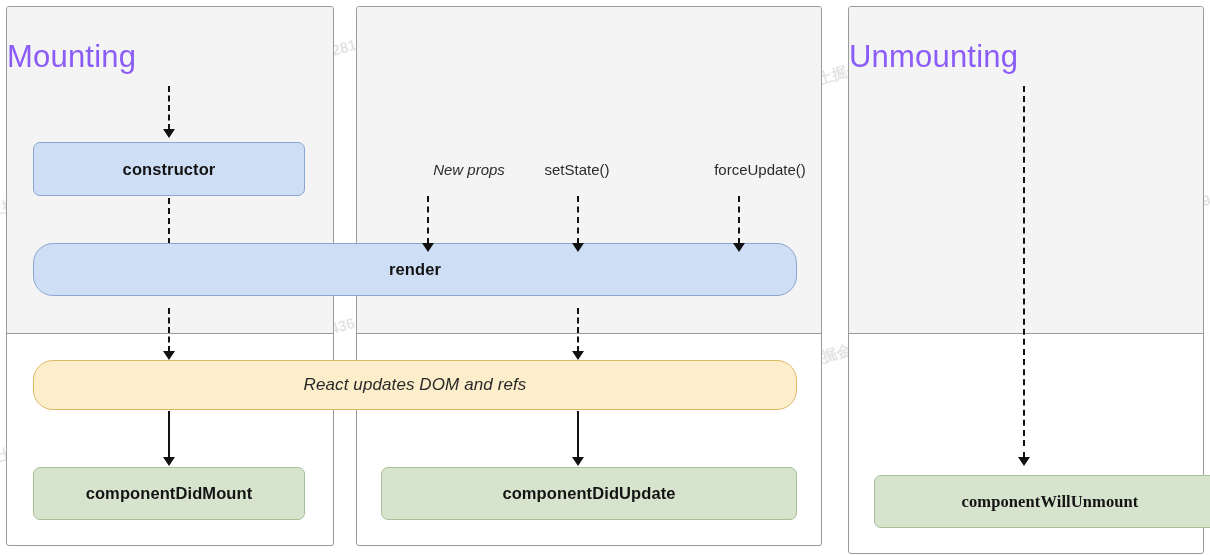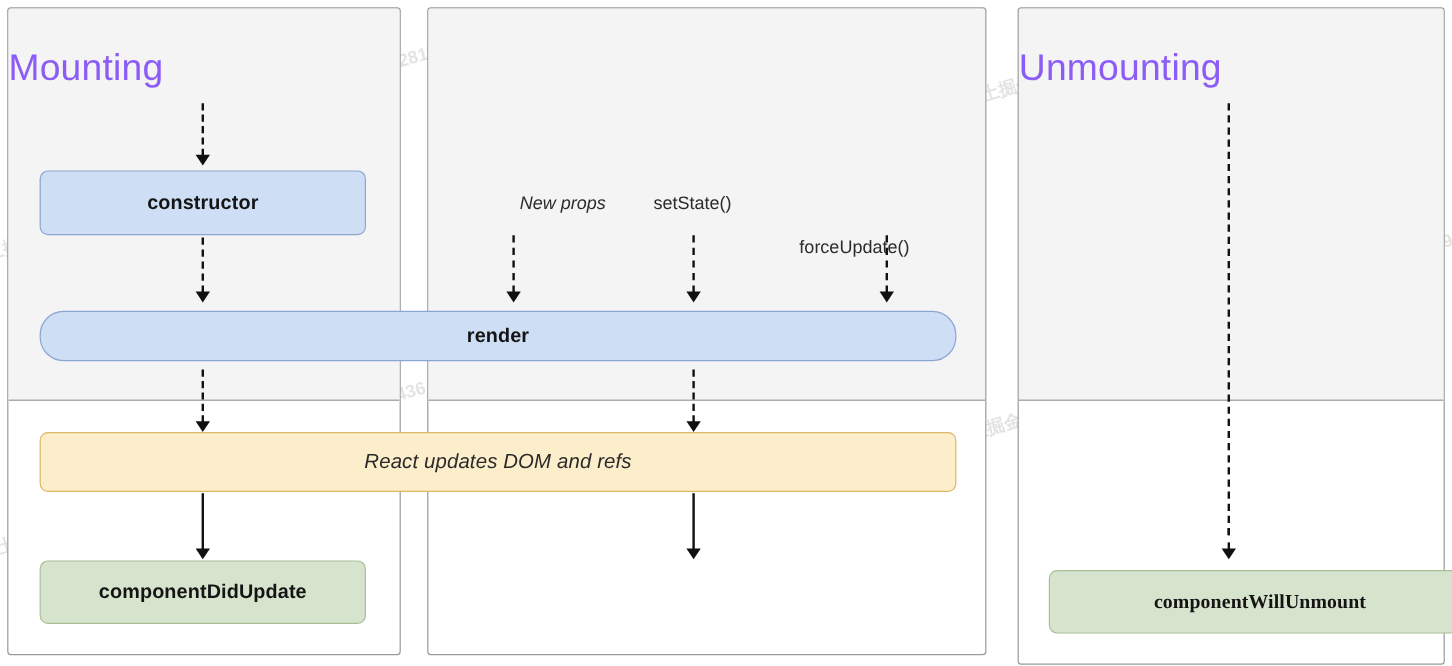--- a/index.html
+++ b/index.html
@@ -171,25 +171,25 @@
     <div class="head"></div>
   </div>
 
   <div class="node blue" style="left:33px;top:142px;width:272px;height:54px;">constructor</div>
 
   <div class="arrow dashed" style="left:169px;top:198px;width:14px;height:54px;">
     <div class="shaft" style="height:46px;"></div>
     <div class="head"></div>
   </div>
 
-  <div class="node blue" style="left:33px;top:259px;width:764px;height:42px;border-radius:20px;">render</div>
+  <div class="node blue" style="left:33px;top:243px;width:764px;height:53px;border-radius:20px;">render</div>
 
   <div class="trigger italic" style="left:440px;top:161px;margin-left:29px;">New props</div>
   <div class="trigger" style="left:577px;top:161px;text-align:right;">setState()</div>
-  <div class="trigger" style="left:712px;top:161px;margin-top:37px;">forceUpdate()</div>
+  <div class="trigger" style="left:760px;top:161px;">forceUpdate()</div>
 
   <div class="arrow dashed" style="left:428px;top:196px;width:14px;height:56px;">
     <div class="shaft" style="height:48px;"></div>
     <div class="head"></div>
   </div>
   <div class="arrow dashed" style="left:578px;top:196px;width:14px;height:56px;">
     <div class="shaft" style="height:48px;"></div>
     <div class="head"></div>
   </div>
   <div class="arrow dashed" style="left:739px;top:196px;width:14px;height:56px;">
@@ -200,34 +200,35 @@
   <div class="arrow dashed" style="left:169px;top:308px;width:14px;height:52px;">
     <div class="shaft" style="height:44px;"></div>
     <div class="head"></div>
   </div>
 
   <div class="arrow dashed" style="left:578px;top:308px;width:14px;height:52px;">
     <div class="shaft" style="height:44px;"></div>
     <div class="head"></div>
   </div>
 
-  <div class="node yellow" style="left:33px;top:360px;width:764px;height:50px;">React updates DOM and refs</div>
+  <div class="node yellow" style="left:33px;top:360px;width:764px;height:50px;border-radius:20px;">React updates DOM and refs</div>
 
   <div class="arrow solid" style="left:169px;top:411px;width:14px;height:55px;">
     <div class="shaft" style="height:47px;"></div>
     <div class="head"></div>
   </div>
 
   <div class="arrow solid" style="left:578px;top:411px;width:14px;height:55px;">
     <div class="shaft" style="height:47px;"></div>
     <div class="head"></div>
   </div>
 
-  <div class="node green" style="left:33px;top:467px;width:272px;height:53px;">componentDidUpdate</div>
-
+  <div class="node green" style="left:33px;top:467px;width:272px;height:53px;">componentDidMount</div>
+
+  <div class="node green" style="left:381px;top:467px;width:416px;height:53px;">componentDidUpdate</div>
 
   <div class="node green" style="left:874px;top:475px;width:352px;height:53px;font-family:Liberation Serif, serif;">componentWillUnmount</div>
 
   <div class="plainline" style="left:1024px;top:86px;height:360px;"></div>
   <div class="arrow dashed" style="left:1024px;top:440px;width:14px;height:26px;">
     <div class="shaft" style="height:18px;"></div>
     <div class="head"></div>
   </div>
 
 

